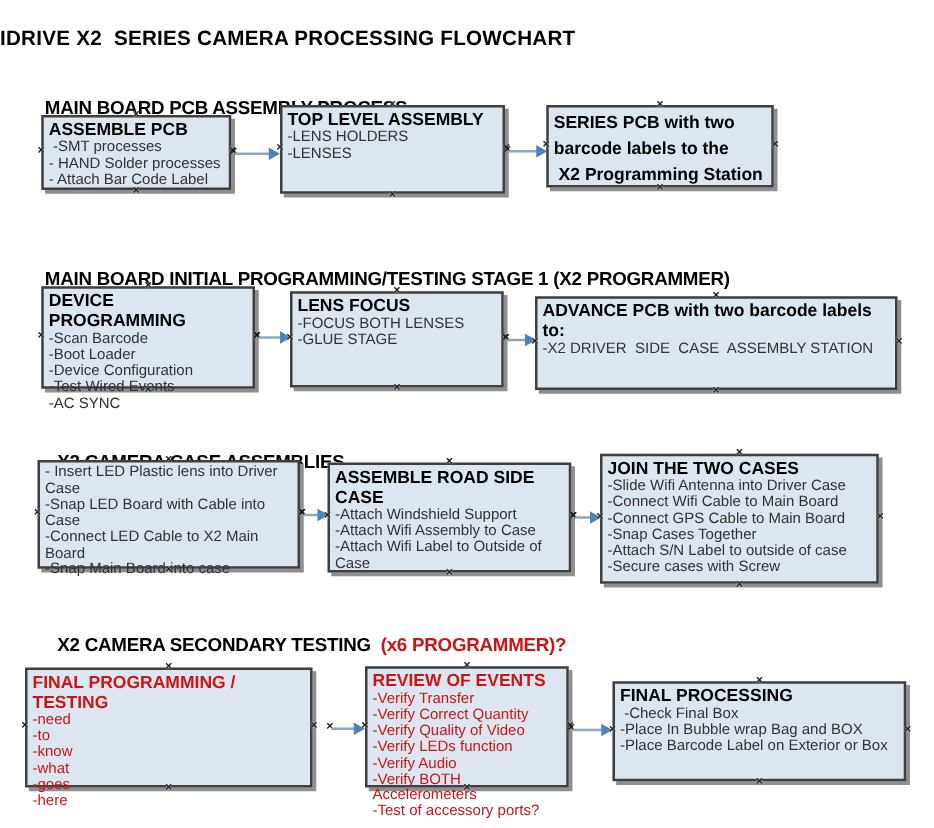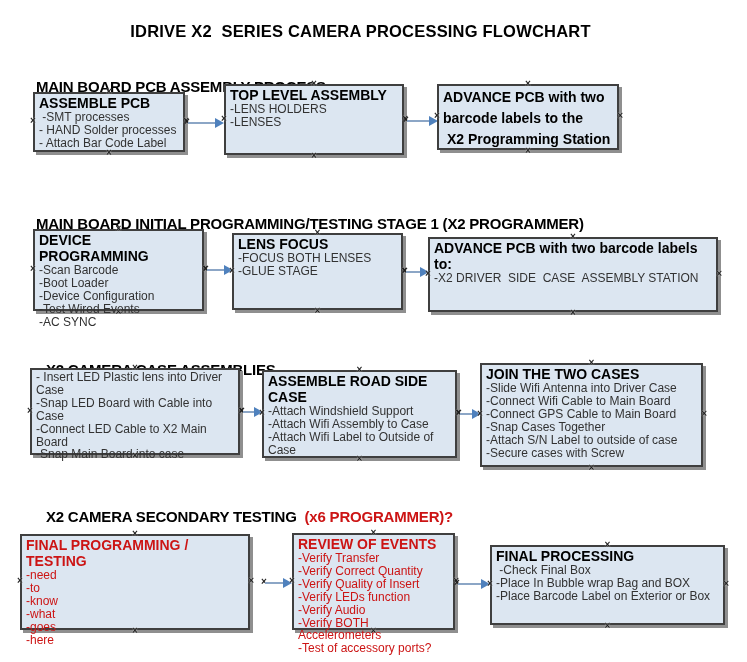--- a/index.html
+++ b/index.html
@@ -4,21 +4,21 @@
 <style>
   html,body { margin:0; padding:0; background:#ffffff; }
   body {
     width:747px; height:662px; position:relative; overflow:hidden;
     font-family:"Liberation Sans", sans-serif;
     color:var(--title_text,#000);
   }
   .stage { position:absolute; left:0; top:0; width:747px; height:662px; }
 
   .main-title {
-    position:absolute; top:22px; left:0; width:721px; text-align:center;
+    position:absolute; top:22px; left:0; width:721px; text-align:left;
     font-size:16.5px; font-weight:bold; letter-spacing:.2px; white-space:pre-wrap;
   }
   .sec-heading {
     position:absolute; font-size:15px; font-weight:bold; letter-spacing:-.2px; white-space:pre;
   }
   .sec-heading .red-part { color:var(--red_text,#cc1414);margin-top:28px; }
 
   .fbox {
     position:absolute; box-sizing:border-box;
     background:var(--box_fill,#dce6f1);
@@ -94,21 +94,21 @@
     <span class="sx">×</span>
     <i class="ln"></i>
     <i class="ah"></i>
   </div>
 
   <div class="fbox tallt" style="left:437px; top:84px; width:182px; height:66px;">
     <span class="hx ht">×</span>
     <span class="hx hb">×</span>
     <span class="hx hl">×</span>
     <span class="hx hr">×</span>
-    <div class="btitle">ADVANCE PCB with two
+    <div class="btitle">SERIES PCB with two
 barcode labels to the
  X2 Programming Station</div>
   </div>
 
   <div class="sec-heading" style="left:20px; top:198px;">
     <span>MAIN BOARD INITIAL PROGRAMMING/TESTING STAGE 1 (X2 PROGRAMMER)</span>
   </div>
 
   <div class="fbox" style="left:33px; top:229px; width:171px; height:82px;">
     <span class="hx ht">×</span>
@@ -231,21 +231,21 @@
   </div>
 
   <div class="fbox red" style="left:292px; top:533px; width:163px; height:97px;">
     <span class="hx ht">×</span>
     <span class="hx hb">×</span>
     <span class="hx hl">×</span>
     <span class="hx hr">×</span>
     <div class="btitle">REVIEW OF EVENTS</div>
     <div class="bitem">-Verify Transfer</div>
     <div class="bitem">-Verify Correct Quantity</div>
-    <div class="bitem">-Verify Quality of Insert</div>
+    <div class="bitem">-Verify Quality of Video</div>
     <div class="bitem">-Verify LEDs function</div>
     <div class="bitem">-Verify Audio</div>
     <div class="bitem">-Verify BOTH Accelerometers</div>
     <div class="bitem">-Test of accessory ports?</div>
   </div>
 
   <div class="arrow" style="left:457px; top:578px; width:32px;">
     <span class="sx">×</span>
     <i class="ln"></i>
     <i class="ah"></i>

